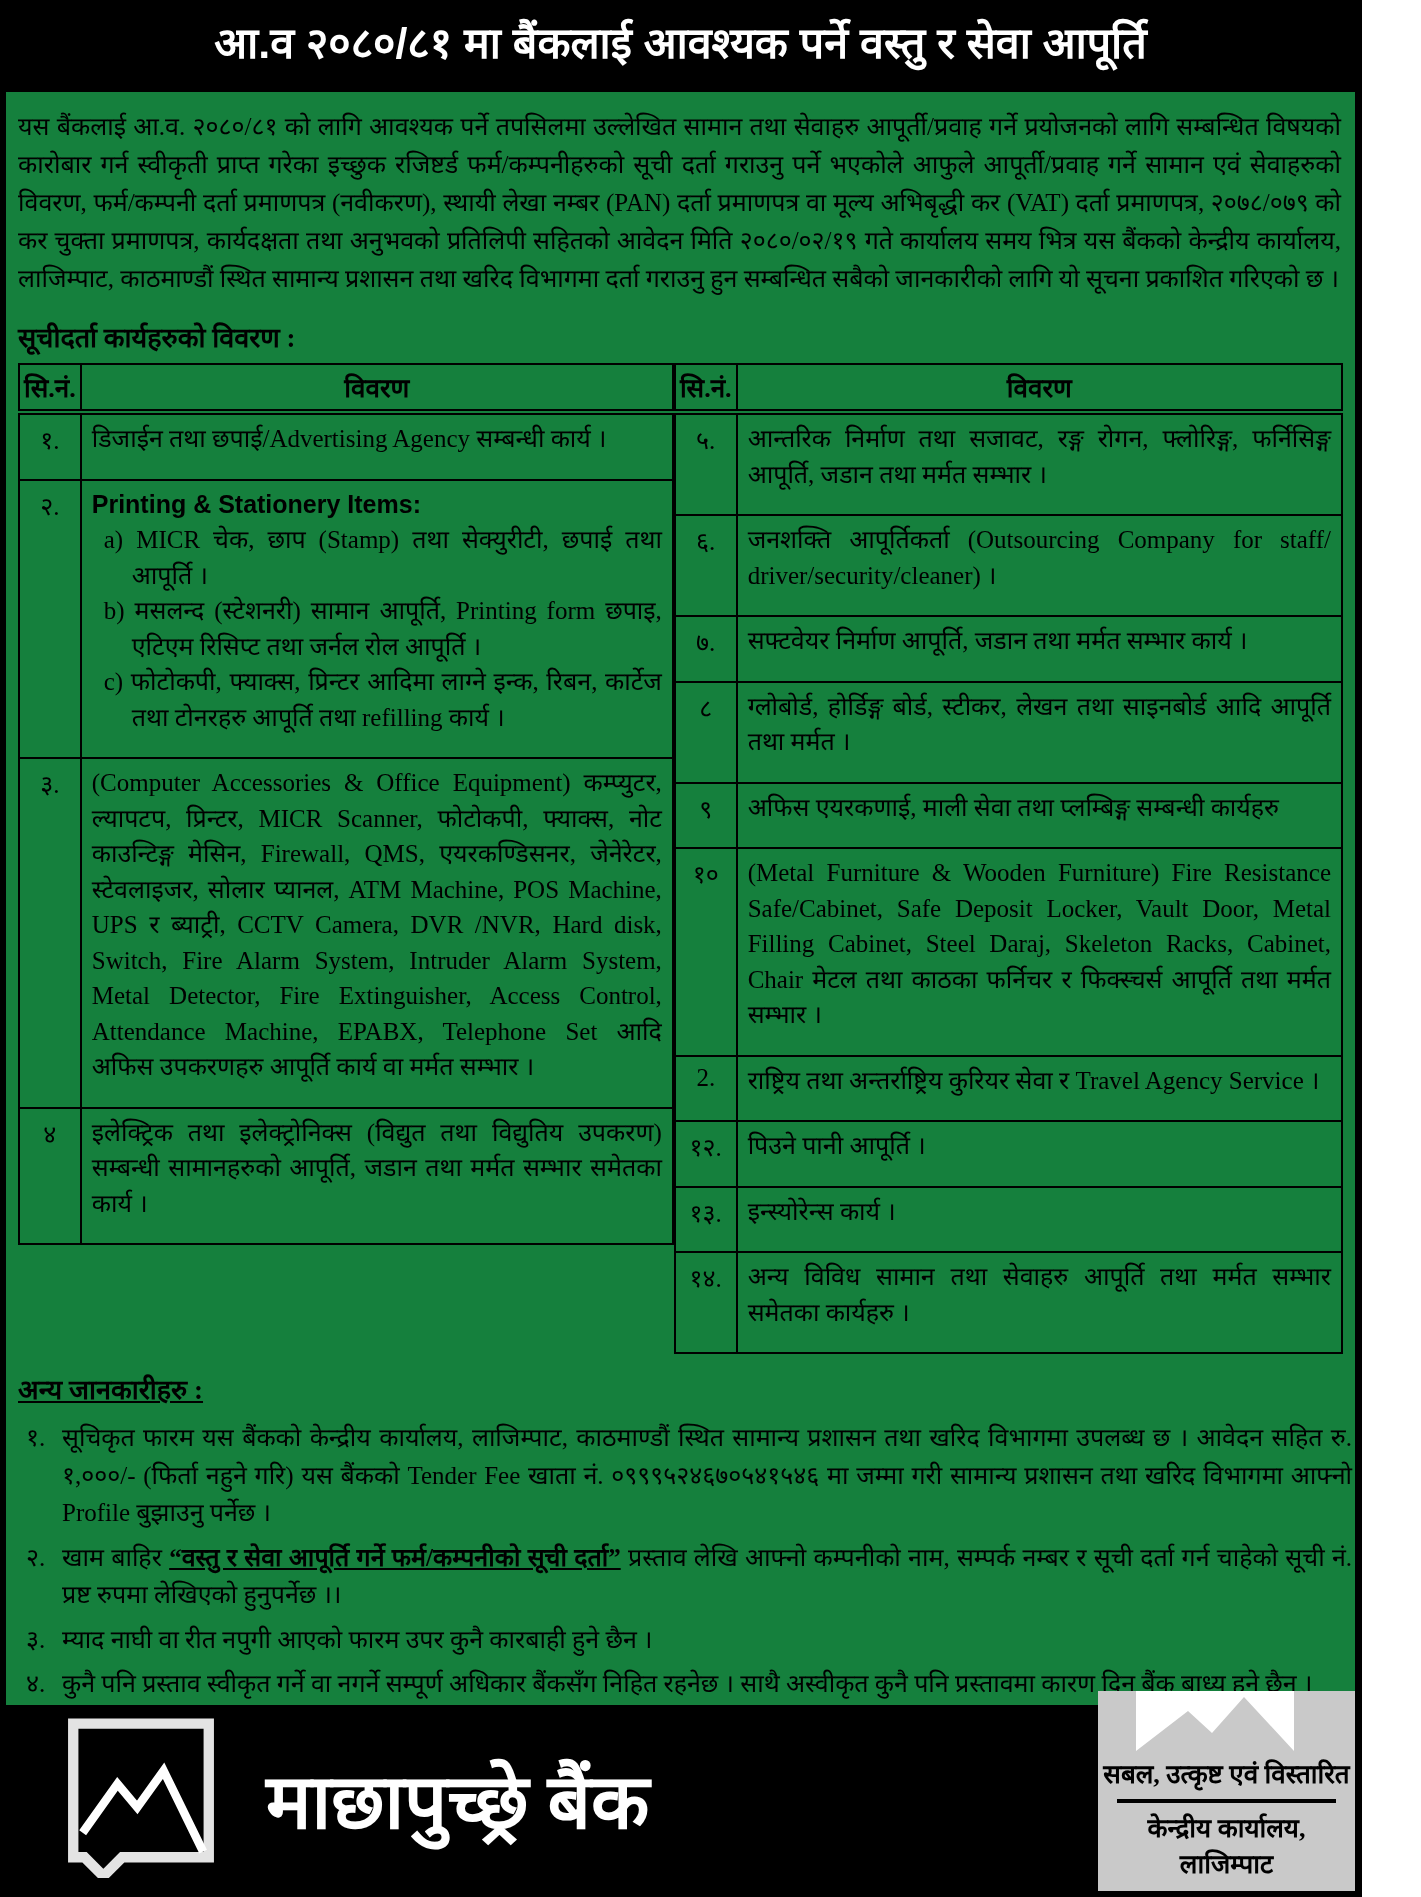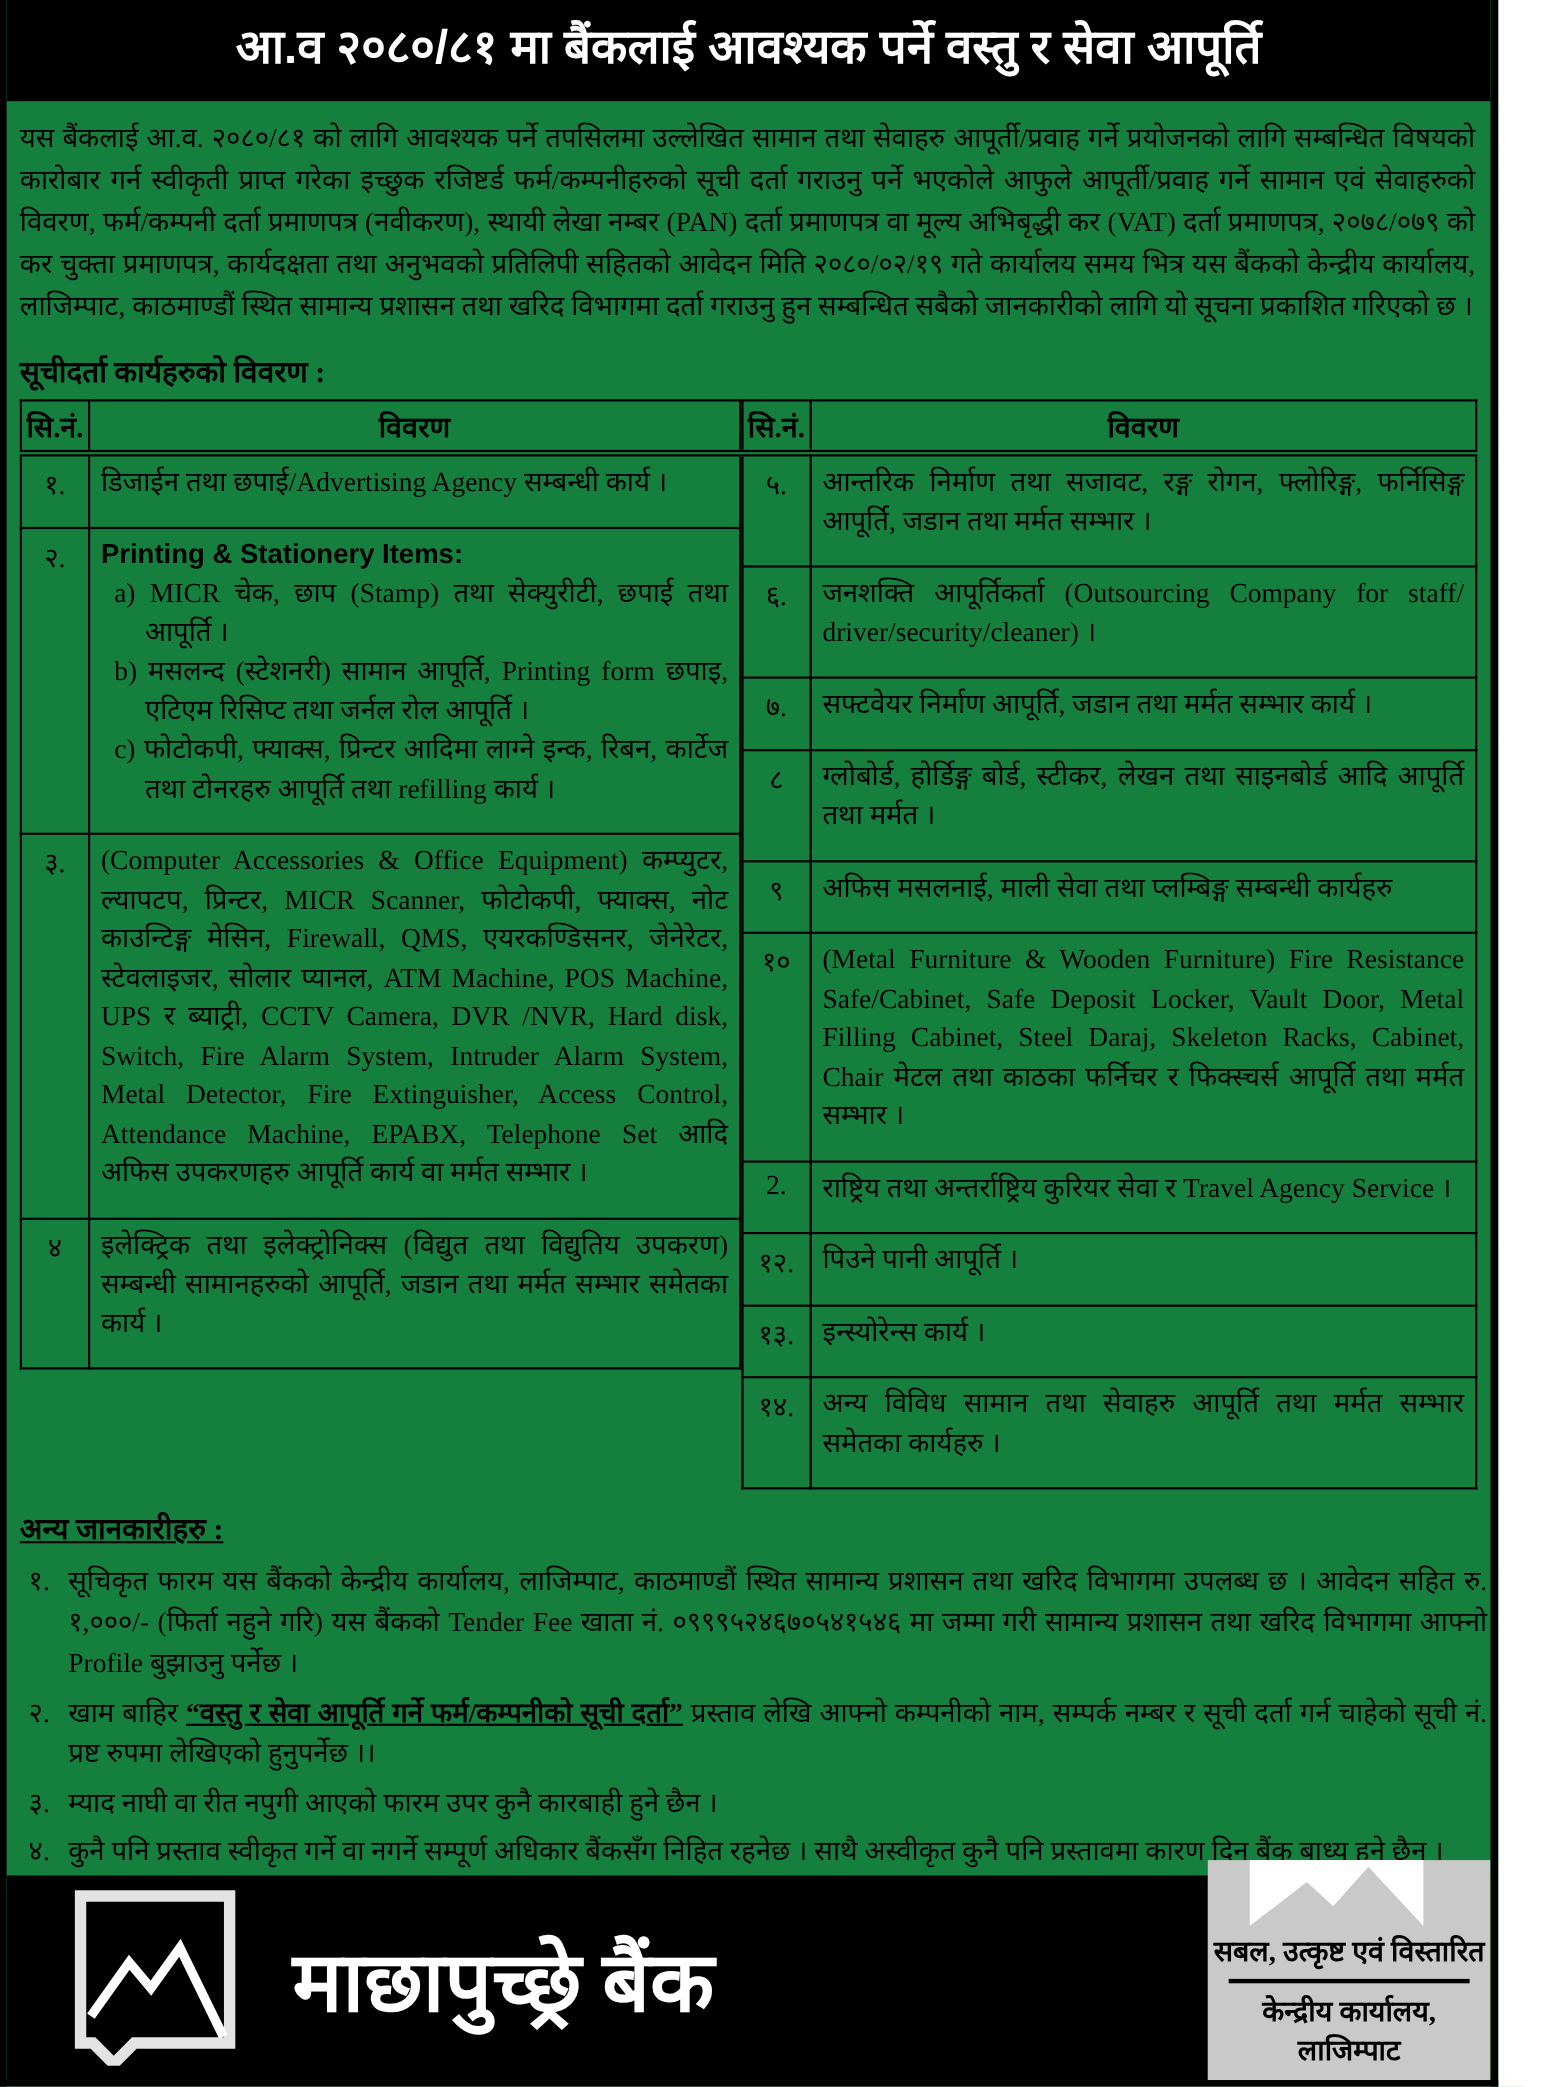--- a/index.html
+++ b/index.html
@@ -202,21 +202,21 @@
           </tr>
           <tr>
             <td class="sn">८</td>
             <td class="desc">
               <div class="para">ग्लोबोर्ड, होर्डिङ्ग बोर्ड, स्टीकर, लेखन तथा साइनबोर्ड आदि आपूर्ति तथा मर्मत ।</div>
             </td>
           </tr>
           <tr>
             <td class="sn">९</td>
             <td class="desc">
-              <div class="para">अफिस मसलनाई, माली सेवा तथा प्लम्बिङ्ग सम्बन्धी कार्यहरु</div>
+              <div class="para">अफिस एयरकणाई, माली सेवा तथा प्लम्बिङ्ग सम्बन्धी कार्यहरु</div>
             </td>
           </tr>
           <tr>
             <td class="sn">१०</td>
             <td class="desc">
               <div class="para">(Metal Furniture &amp; Wooden Furniture) Fire Resistance Safe/Cabinet,  Safe Deposit Locker,  Vault Door, Metal Filling Cabinet, Steel Daraj, Skeleton Racks, Cabinet, Chair मेटल तथा काठका फर्निचर र फिक्स्चर्स आपूर्ति तथा मर्मत सम्भार ।</div>
             </td>
           </tr>
           <tr>
             <td class="sn">2.</td>

